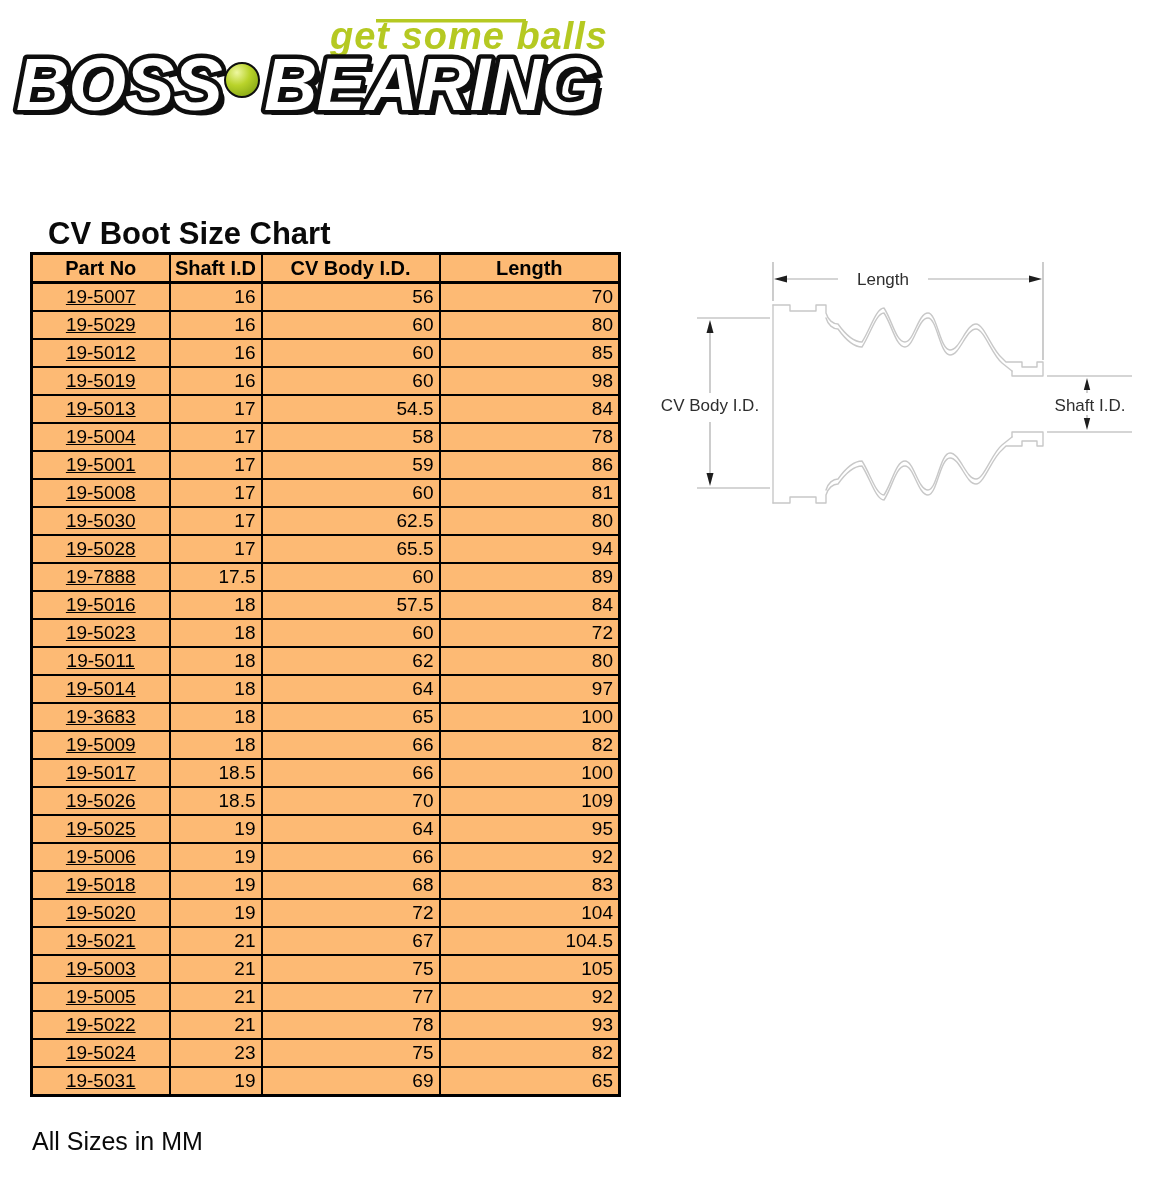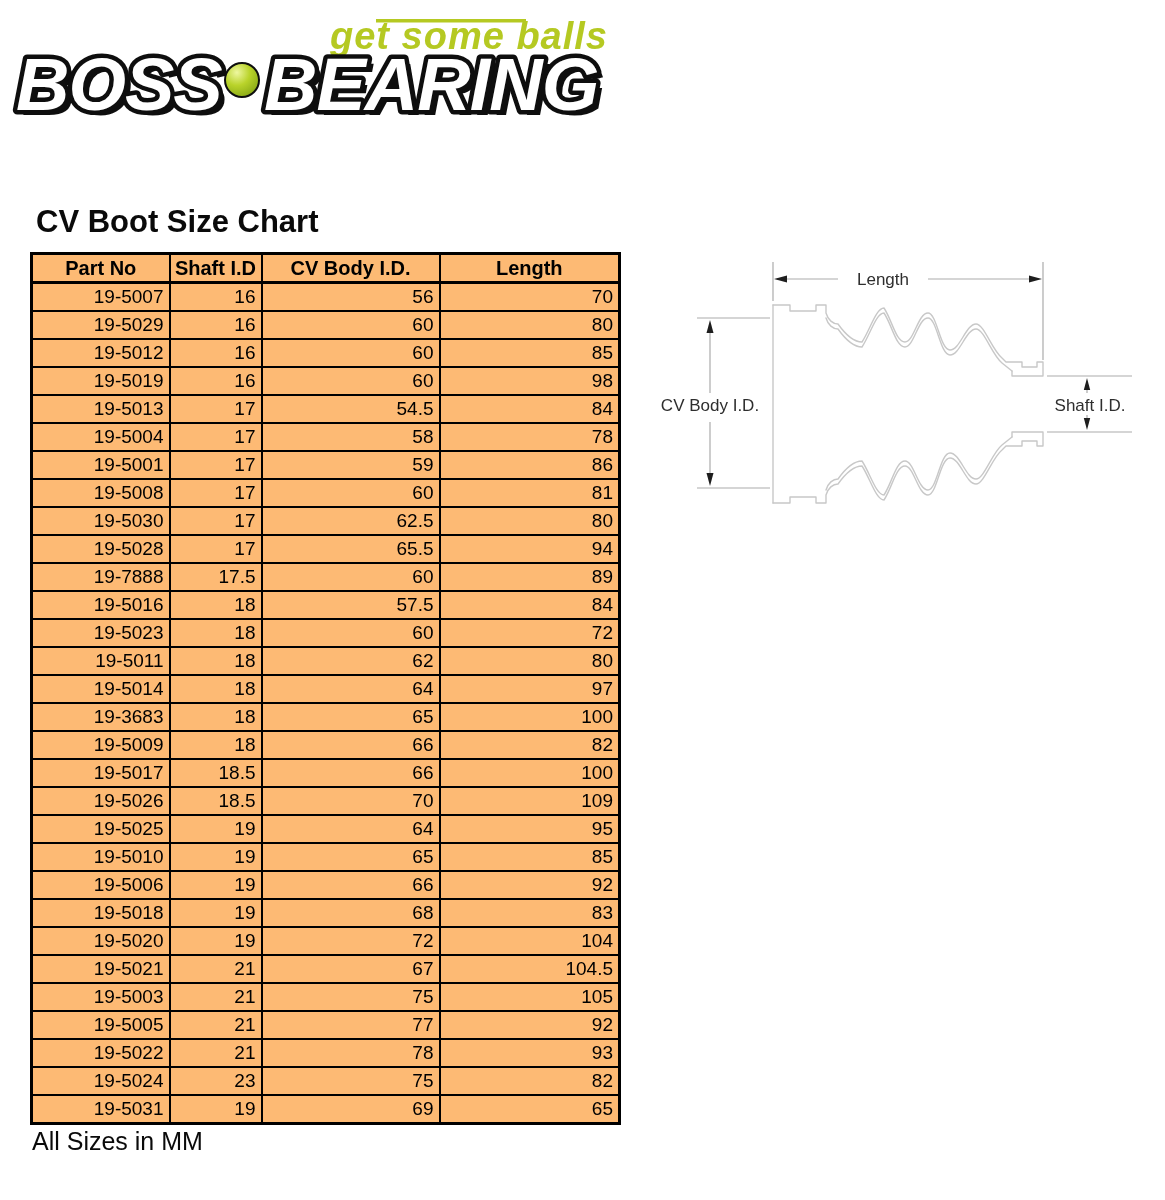--- a/index.html
+++ b/index.html
@@ -4,36 +4,36 @@
 <style>
   html,body{margin:0;padding:0;}
   body{
     width:1165px;height:1200px;background:#ffffff;position:relative;
     font-family:"Liberation Sans",sans-serif;color:#000;overflow:hidden;
   }
   .canvas{position:absolute;inset:0;}
   .logo-wrap{position:absolute;left:8px;top:6px;width:630px;height:125px;}
   .page-title{
     position:absolute;left:36px;top:204px;font-size:31px;font-weight:bold;
-    letter-spacing:0px;color:#0a0a0a;margin:0;text-align:right;
+    letter-spacing:0px;color:#0a0a0a;margin:12px;text-align:right;
   }
   table.size-chart{
     position:absolute;left:30px;top:252px;border-collapse:collapse;
     table-layout:fixed;border:3px solid #000;background:#fdba74;
   }
   table.size-chart th,table.size-chart td{
     border:2px solid #000;height:26px;padding:0 5px;font-size:19px;
     white-space:nowrap;overflow:hidden;vertical-align:middle;
   }
   table.size-chart thead th{
     border-bottom:3px solid #000;font-size:20px;font-weight:bold;
     text-align:center;padding:0 2px;
   }
   table.size-chart td.num{text-align:right;}
-  table.size-chart td.part{text-align:right;}
+  table.size-chart td.part{text-align:center;text-decoration:underline;}
   .footnote{position:absolute;left:32px;top:1127px;font-size:25px;color:#0a0a0a;}
   .diagram-wrap{position:absolute;left:640px;top:250px;width:525px;height:280px;}
   svg text{font-family:"Liberation Sans",sans-serif;}
 </style>
 </head>
 <body>
 
 <div class="canvas">
 
   <div class="logo-wrap">
@@ -195,26 +195,20 @@
           <td class="num">70</td>
           <td class="num">109</td>
         </tr>
         <tr>
           <td class="part">19-5025</td>
           <td class="num">19</td>
           <td class="num">64</td>
           <td class="num">95</td>
         </tr>
         <tr>
-          <td class="part">19-5010</td>
-          <td class="num">19</td>
-          <td class="num">65</td>
-          <td class="num">85</td>
-        </tr>
-        <tr>
           <td class="part">19-5006</td>
           <td class="num">19</td>
           <td class="num">66</td>
           <td class="num">92</td>
         </tr>
         <tr>
           <td class="part">19-5018</td>
           <td class="num">19</td>
           <td class="num">68</td>
           <td class="num">83</td>

